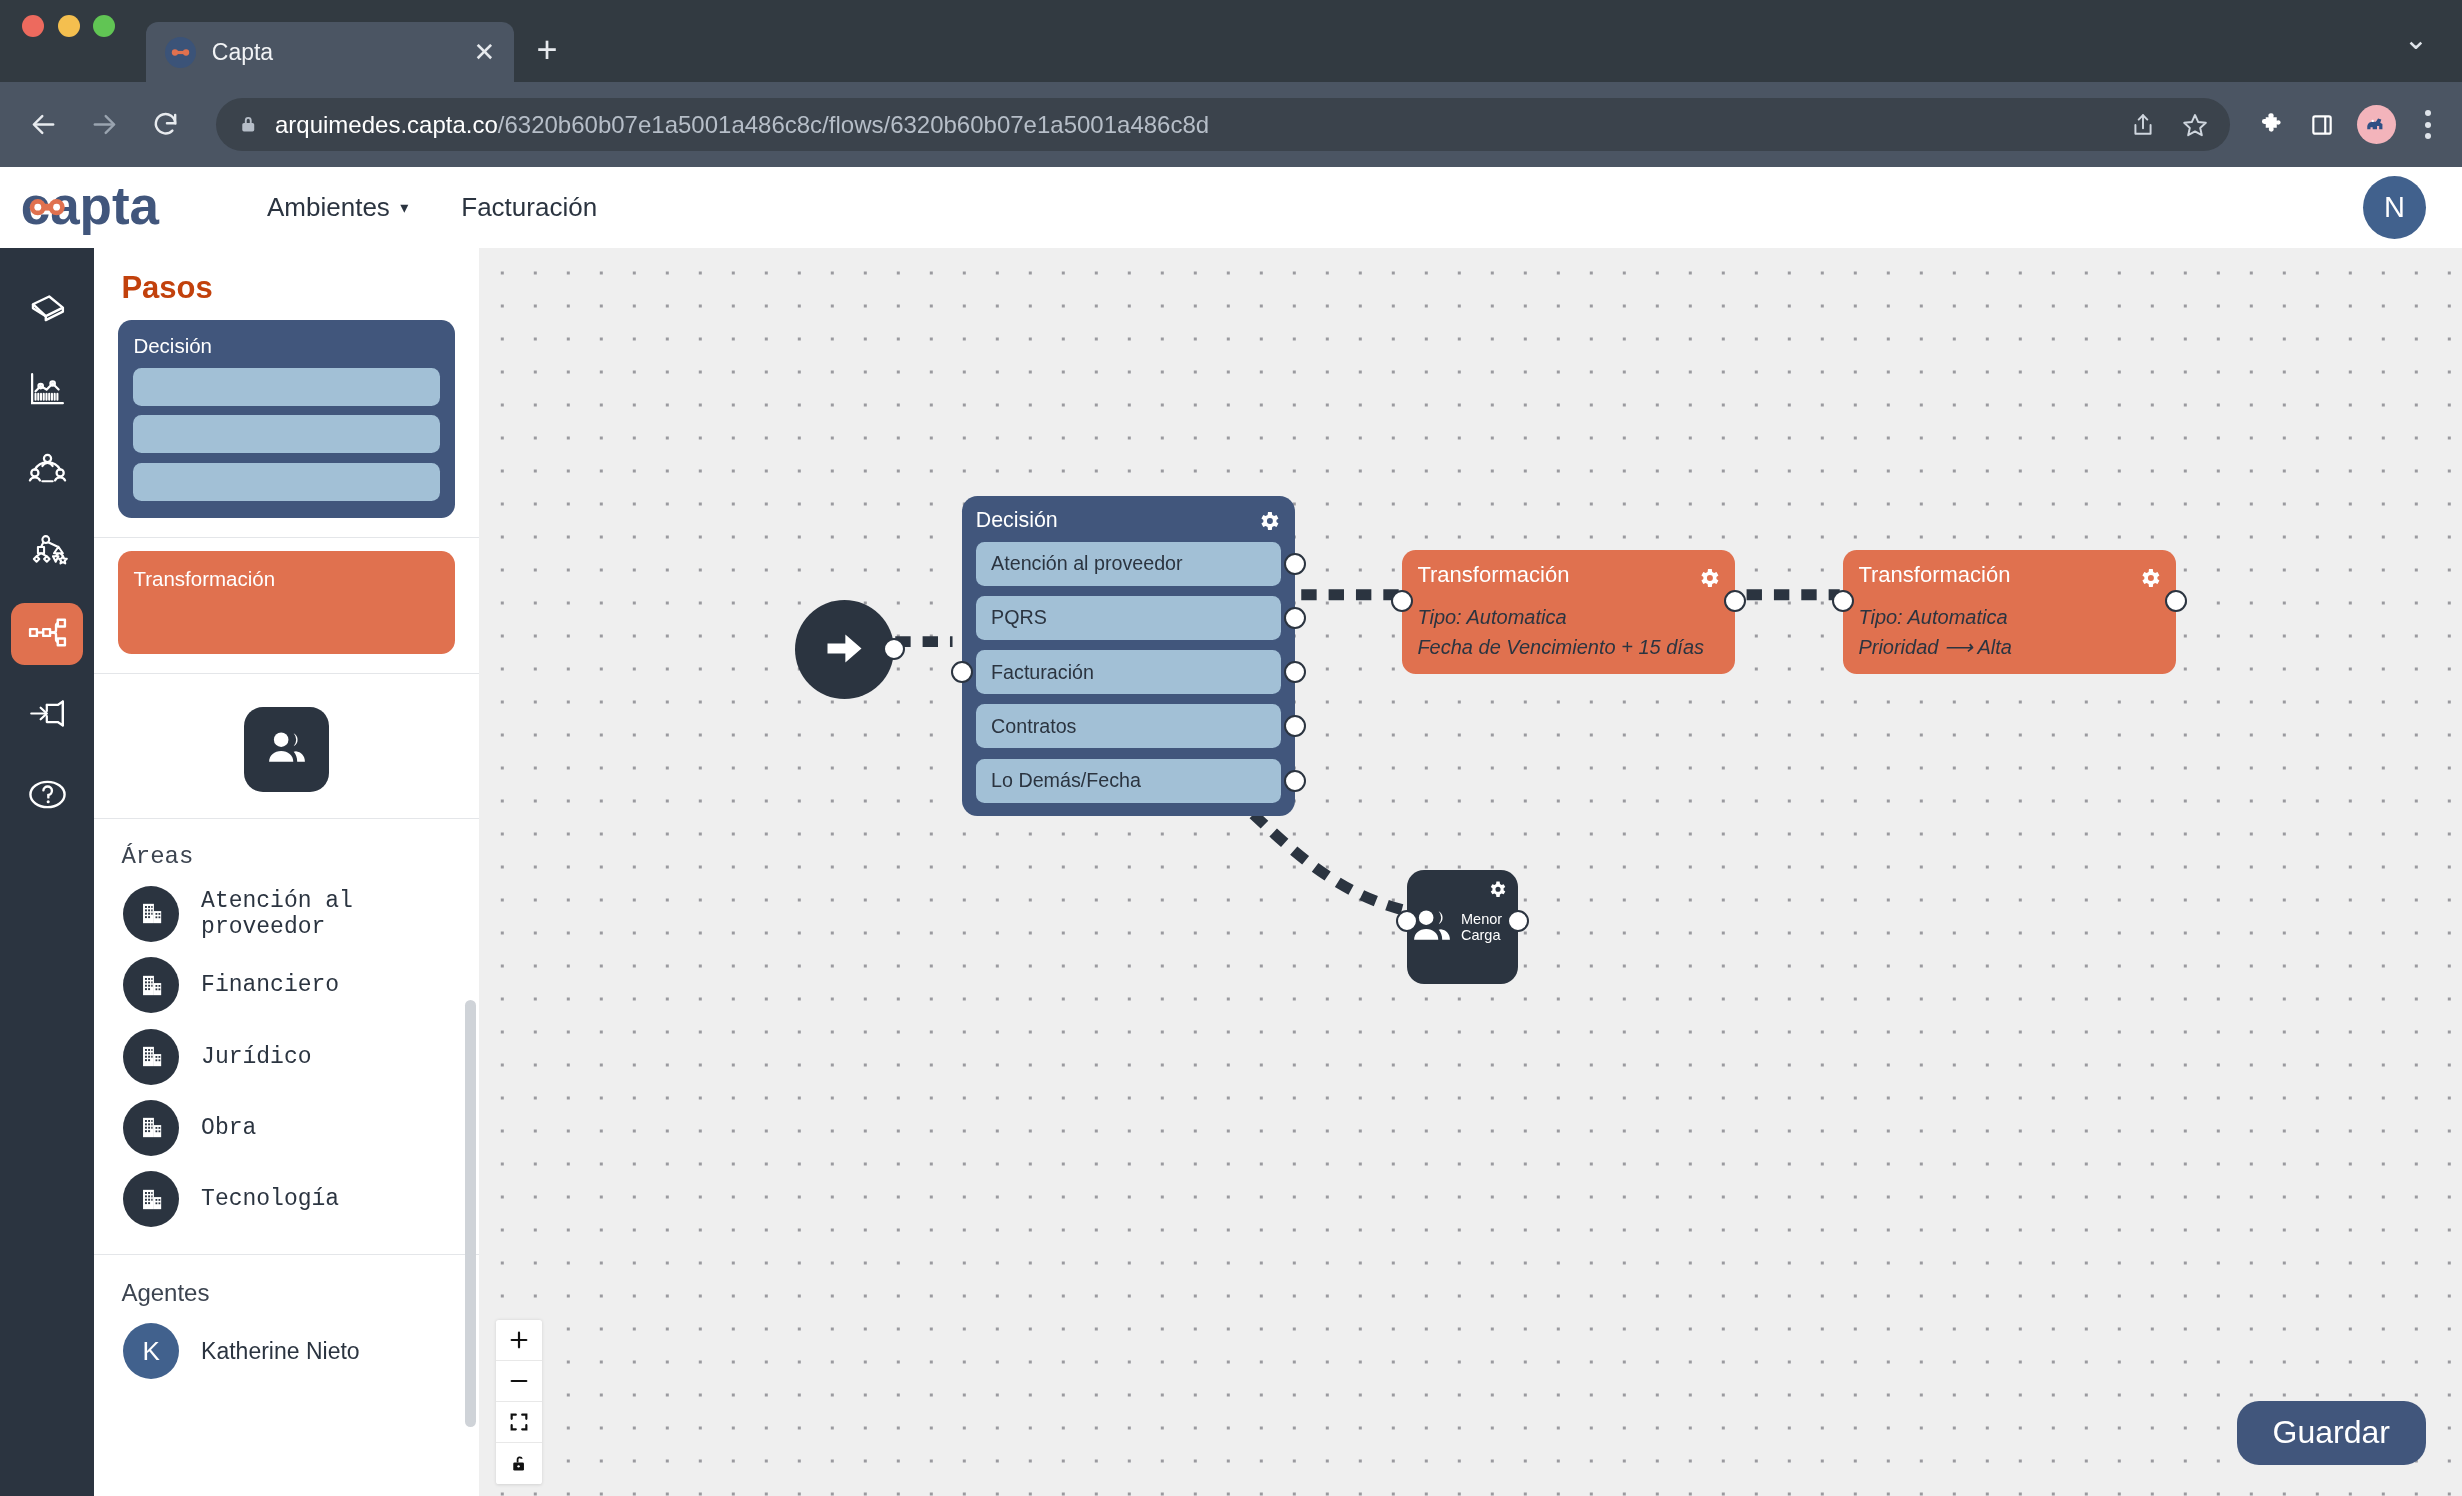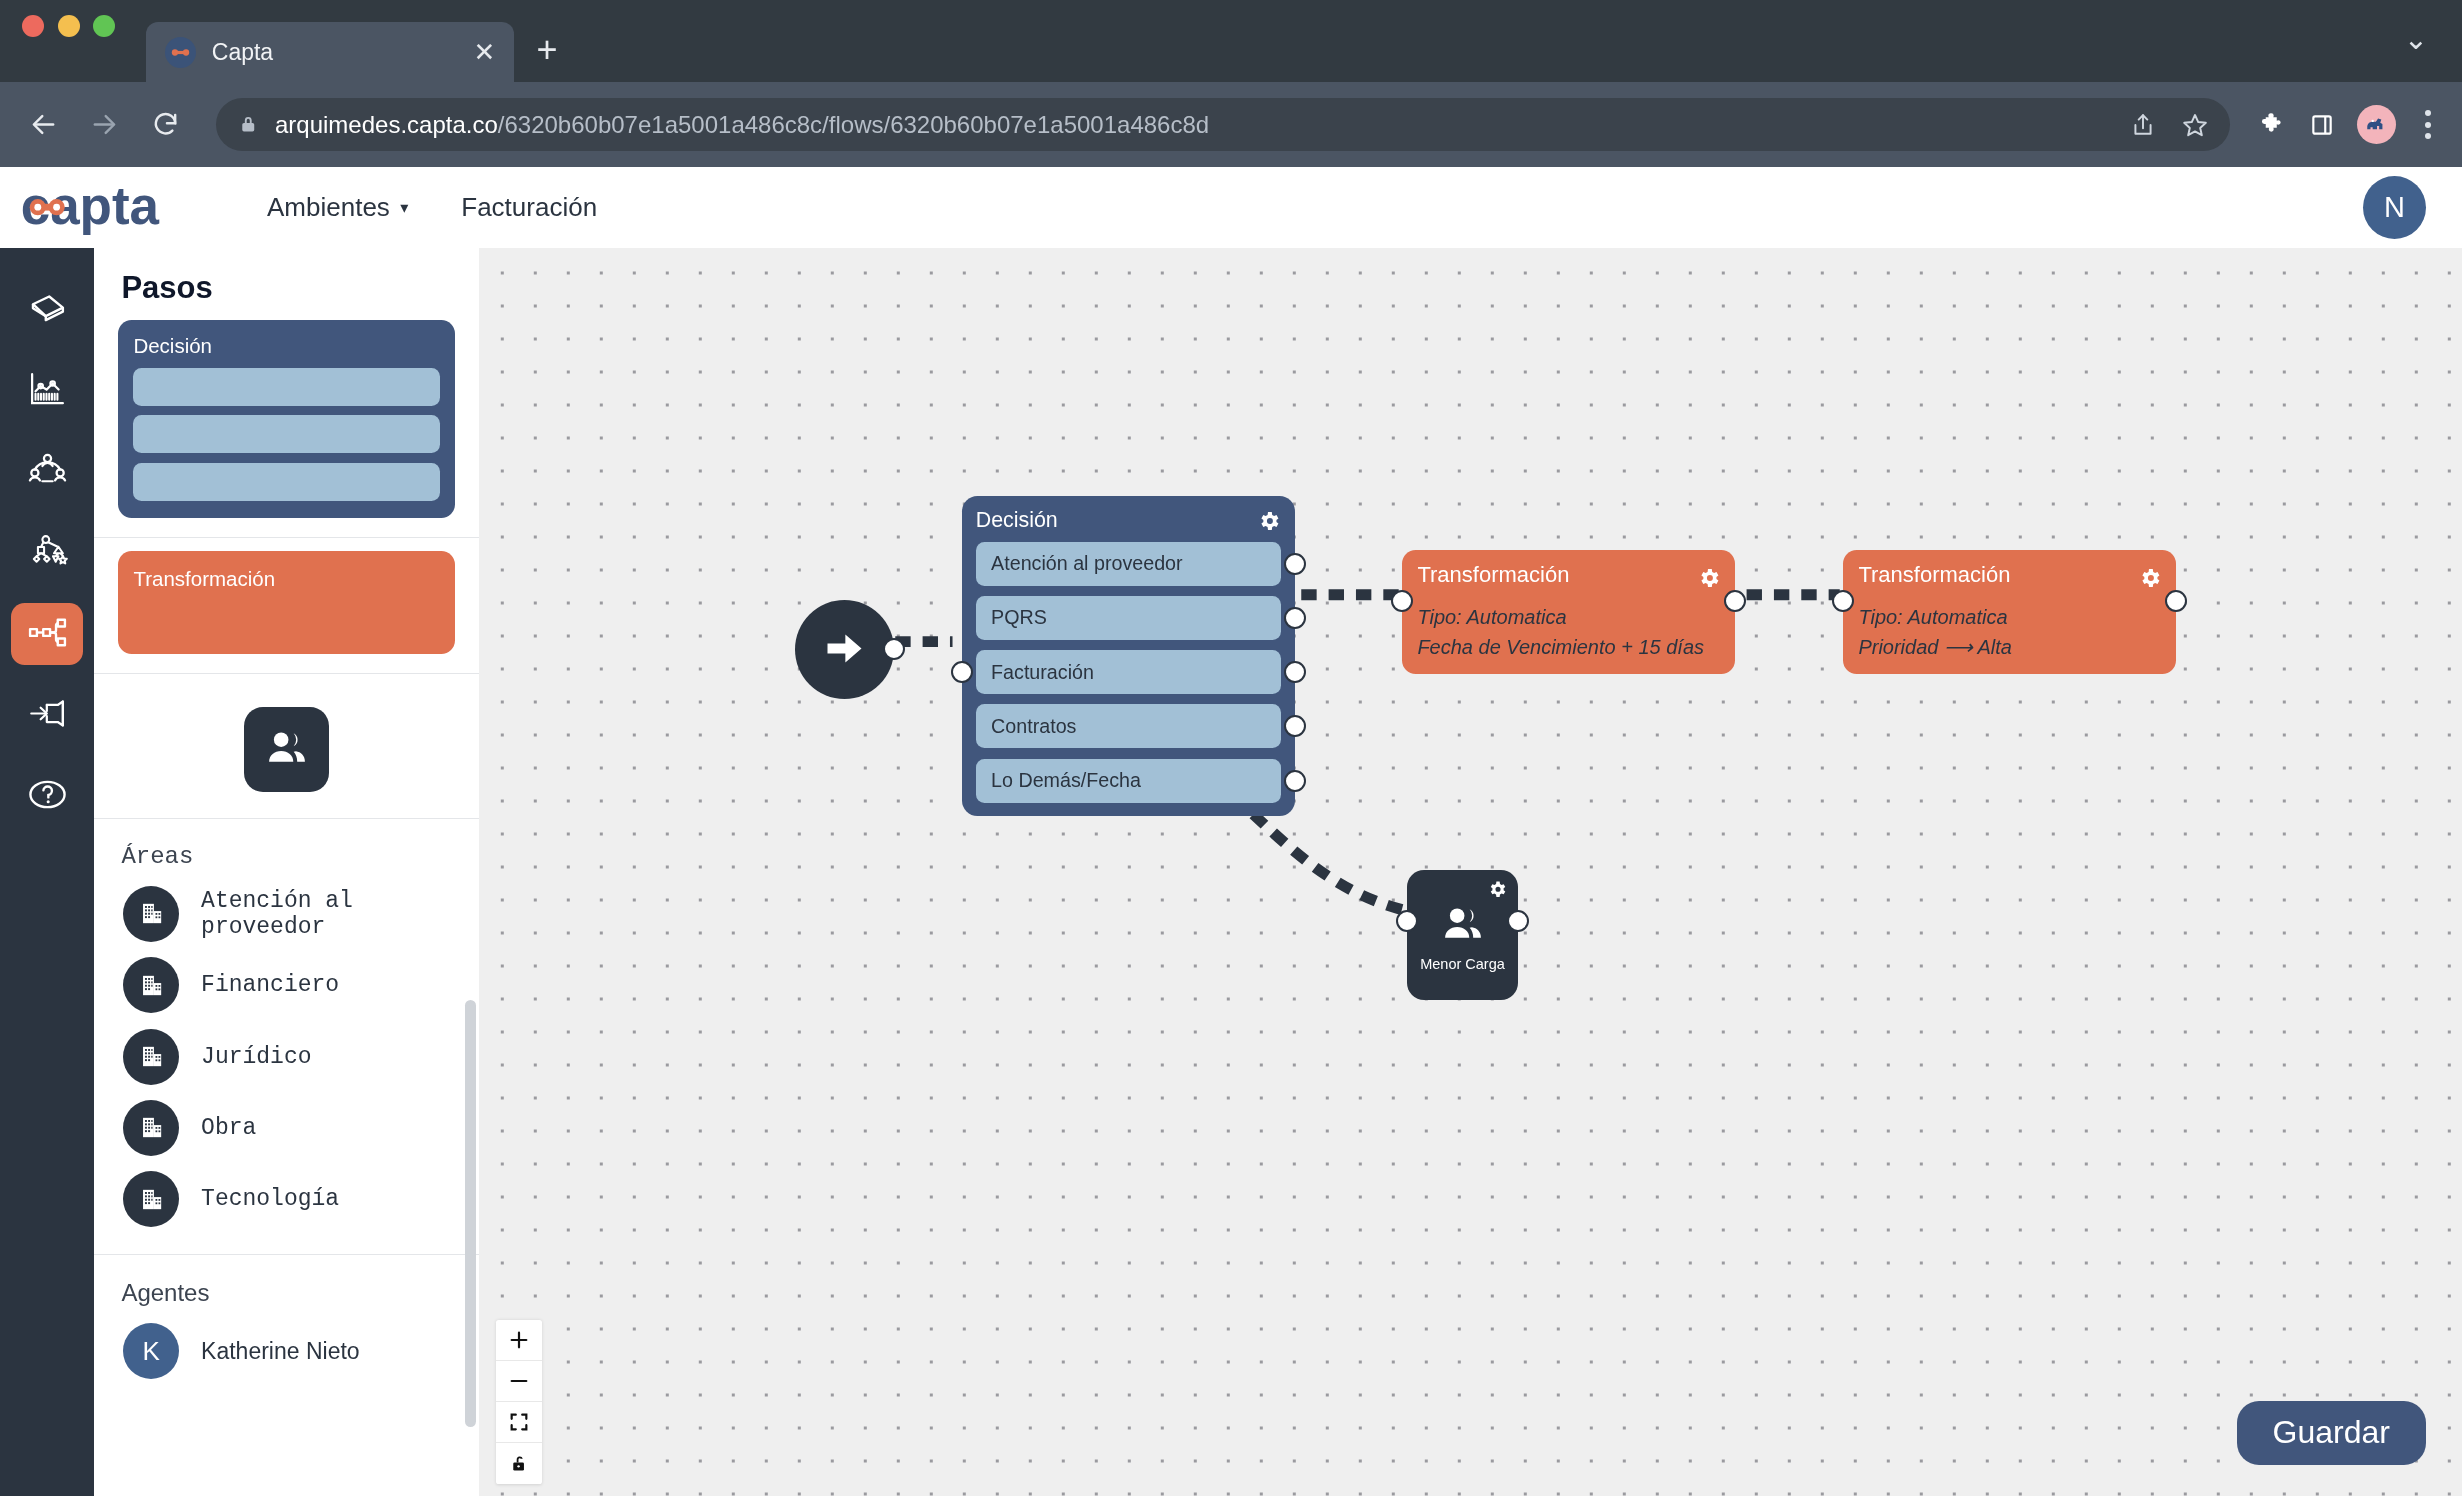--- a/index.html
+++ b/index.html
@@ -97,21 +97,21 @@
     align-items: center; justify-content: center; cursor: pointer;
   }
   .rail-btn.active { background: #e0714f; }
 
   
   .sidepanel {
     width: 385px; background: #ffffff; display: flex; flex-direction: column;
     flex-shrink: 0; position: relative; overflow: hidden;
   }
   .panel-sec { padding: 13.7px 24px 19px 24px; border-bottom: 1.7px solid #e4e6e9; }
-  .panel-title { font-size: 31px; font-weight: bold; color: #0f172a; margin: 8.5px 0 13.7px 3.4px; }
+  .panel-title { font-size: 31px; font-weight: bold; color: #c2410c; margin: 8.5px 0 13.7px 3.4px; }
 
   .step-decision {
     background: #41567c; border-radius: 13.7px; padding: 13.7px 15.4px 17px 15.4px; cursor: grab;
   }
   .step-decision .lbl { color: #fff; font-size: 20.5px; margin-bottom: 10.3px; }
   .step-row { background: #a2c0d6; height: 38px; border-radius: 8.5px; margin-bottom: 9.4px; }
   .step-row:last-child { margin-bottom: 0; }
 
   .step-transform {
     background: #e0714f; border-radius: 13.7px; height: 103px; padding: 15.4px;
@@ -187,22 +187,22 @@
   .opt-label { font-size: 19.7px; color: #2b3440; }
 
   .transform-node {
     width: 333px; background: #e0714f; border-radius: 13.7px;
     padding: 12px 13.7px 12px 15.4px; cursor: pointer;
   }
   .transform-node .node-title { font-size: 22px; margin-bottom: 5.1px; }
   .tline { font-size: 20px; color: #2b3440; line-height: 1.5; font-style: italic; }
 
   .agent-node {
-    width: 111px; height: 130px; border-radius: 17px; background: #2b3440;
-    display: flex; flex-direction: column; align-items: center; justify-content: center;
+    width: 111px; height: 114px; border-radius: 17px; background: #2b3440;
+    display: flex; flex-direction: row; align-items: center; justify-content: center;
     cursor: pointer; position: relative; gap: 4px;
   }
   .agent-node .gear { position: absolute; top: 8.5px; right: 10.3px; }
   .agent-node .alabel { color: #fff; font-size: 14.5px; }
 
   .handle {
     position: absolute; width: 22px; height: 22px; border-radius: 50%;
     background: #ffffff; border: 2.1px solid #2b3440; cursor: crosshair;
   }
 

